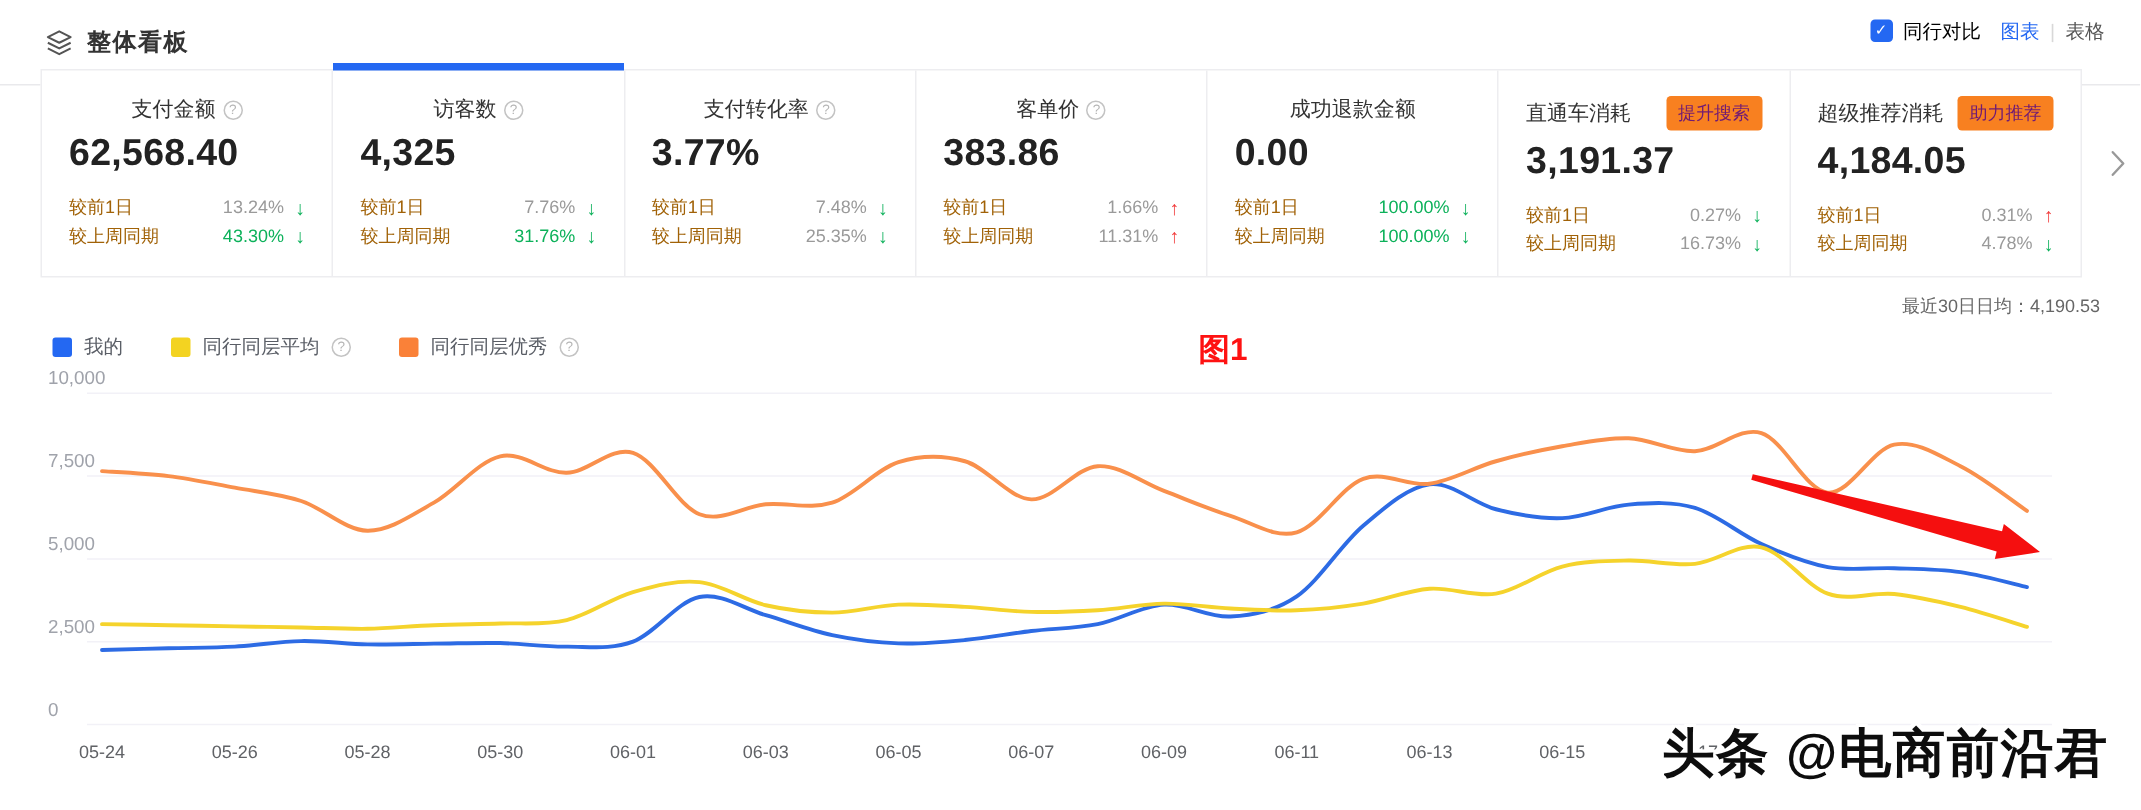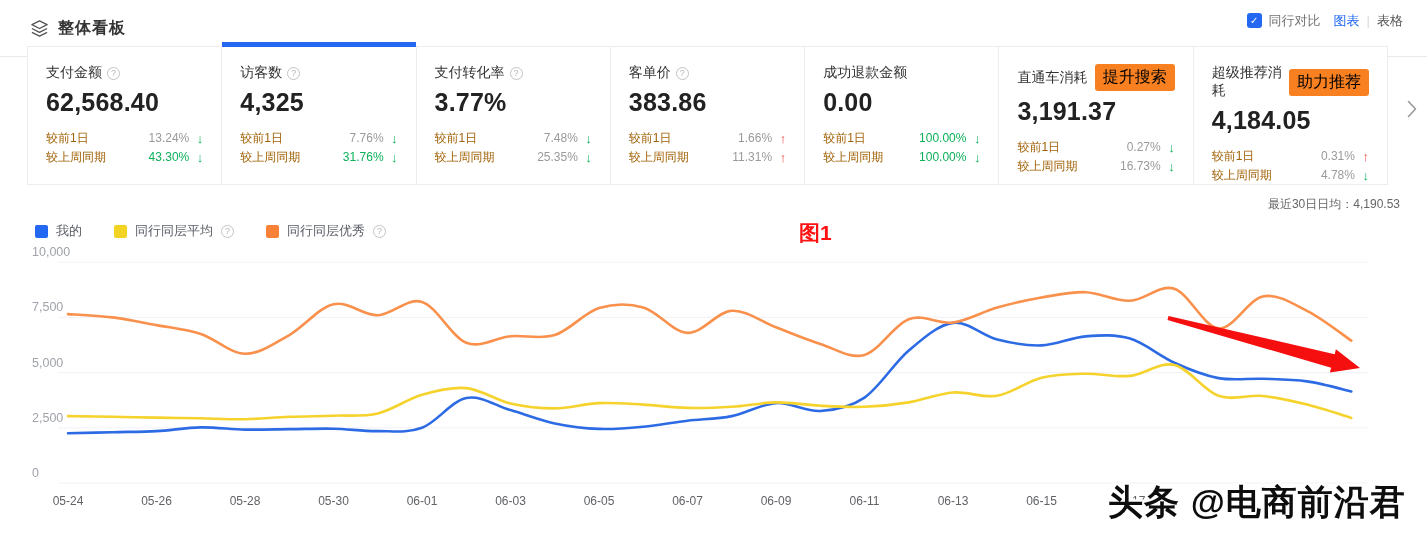--- a/index.html
+++ b/index.html
@@ -8,36 +8,36 @@
   .screen { position:relative; width:1427px; height:540px; background:#fff; overflow:hidden; }
 
   
   .header { position:absolute; top:0; left:0; width:100%; height:57px;
             border-bottom:1px solid #e9e9ec; display:flex; align-items:center; }
   .header-left { display:flex; align-items:center; gap:9px; margin-left:30px; }
   .page-title { font-size:16px; color:#333; font-weight:600; letter-spacing:1px; }
   .header-right { position:absolute; right:24px; top:0; height:41px; display:flex; align-items:center; gap:7px; font-size:13px; }
   .checkbox { width:15px; height:15px; background:#2468f2; border-radius:3px; color:#fff;
               display:flex; align-items:center; justify-content:center; font-size:10px; cursor:pointer; }
-  .cmp-label { color:#737373; }
+  .cmp-label { color:#000000; }
   .view-chart { color:#2468f2; margin-left:6px; cursor:pointer; }
   .view-sep { color:#d8d8d8; }
   .view-table { color:#555; cursor:pointer; }
 
   
   .cards-strip { position:absolute; left:27px; top:46px; width:1361px; height:139px;
                  display:flex; border:1px solid #ededf0; background:#fff; }
   .active-bar { position:absolute; top:-5px; height:5px; background:#2468f2; z-index:3; }
   .card { flex:1 1 0; border-right:1px solid #ededf0; padding:17px 18px 0 18px; position:relative; cursor:pointer; }
   .card:last-child { border-right:none; }
-  .card-title-row { display:flex; align-items:center; gap:5px; }
+  .card-title-row { display:flex; align-items:center; gap:5px;justify-content:center; }
   .card-title { font-size:14px; color:#333; }
   .help-icon { width:13px; height:13px; border:1px solid #c3c3c3; border-radius:50%; color:#b5b5b5;
                font-size:9px; line-height:11px; text-align:center; flex:0 0 auto; cursor:pointer; }
-  .card-badge { margin-left:auto; background:#f88020; color:#000000; font-size:16px; padding:3px 8px;
+  .card-badge { margin-left:auto; background:#f88020; color:#701a75; font-size:12px; padding:3px 8px;
                 border-radius:3px; white-space:nowrap; cursor:pointer; }
   .card-value { margin-top:6px; font-size:25px; font-weight:700; color:#222; letter-spacing:0.2px; }
   .card-rows { margin-top:12px; }
   .card-row { display:flex; align-items:center; font-size:12px; line-height:19px; }
   .row-label { color:#a16207; }
   .row-value { margin-left:auto;text-align:center; }
   .row-value.gray { color:#9a9a9a; }
   .row-value.green { color:#0cb15a; }
   .row-arrow { width:14px; text-align:right; font-weight:900; font-size:13px; }
   .row-arrow.down { color:#0cb15a; }

